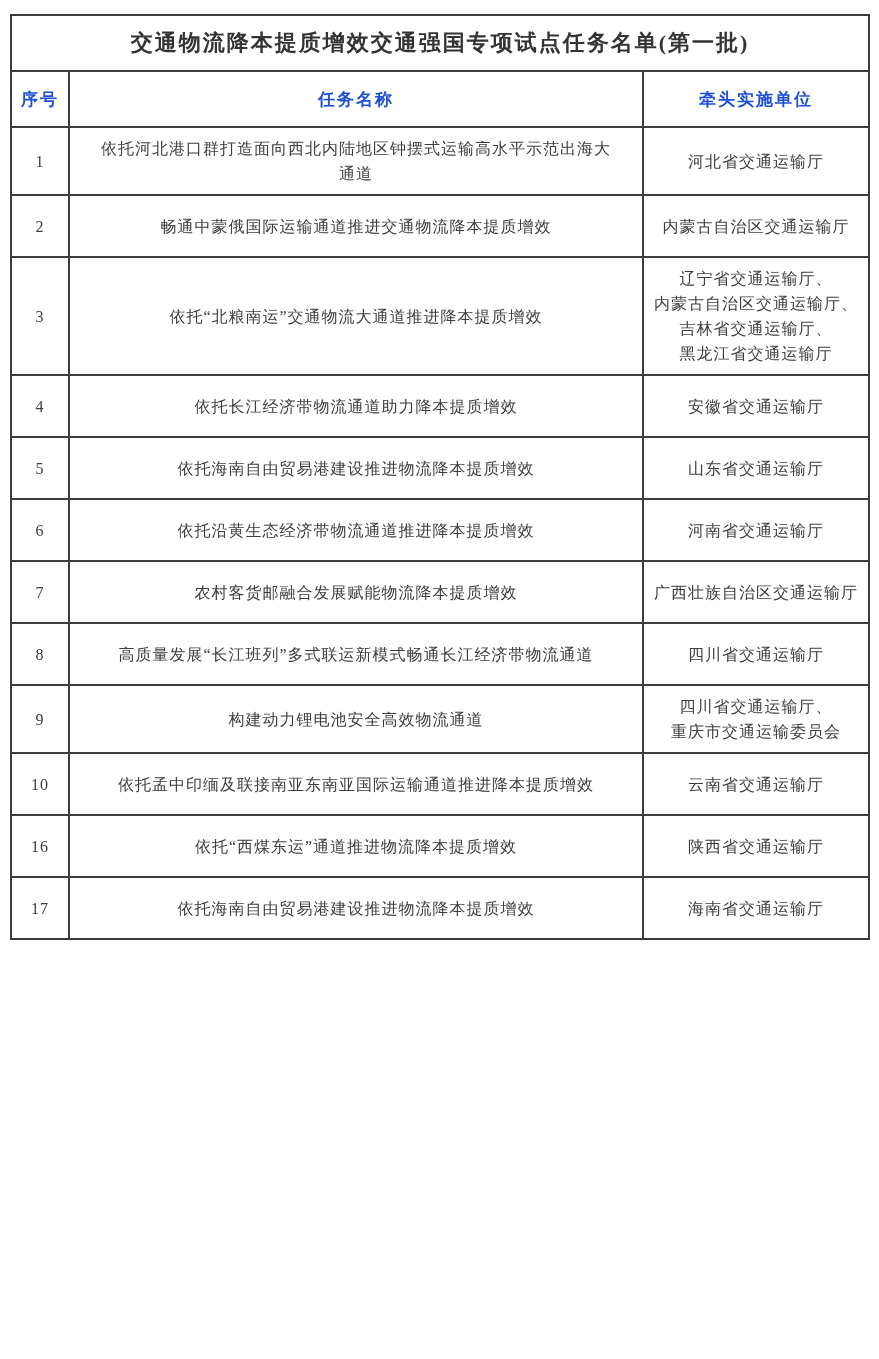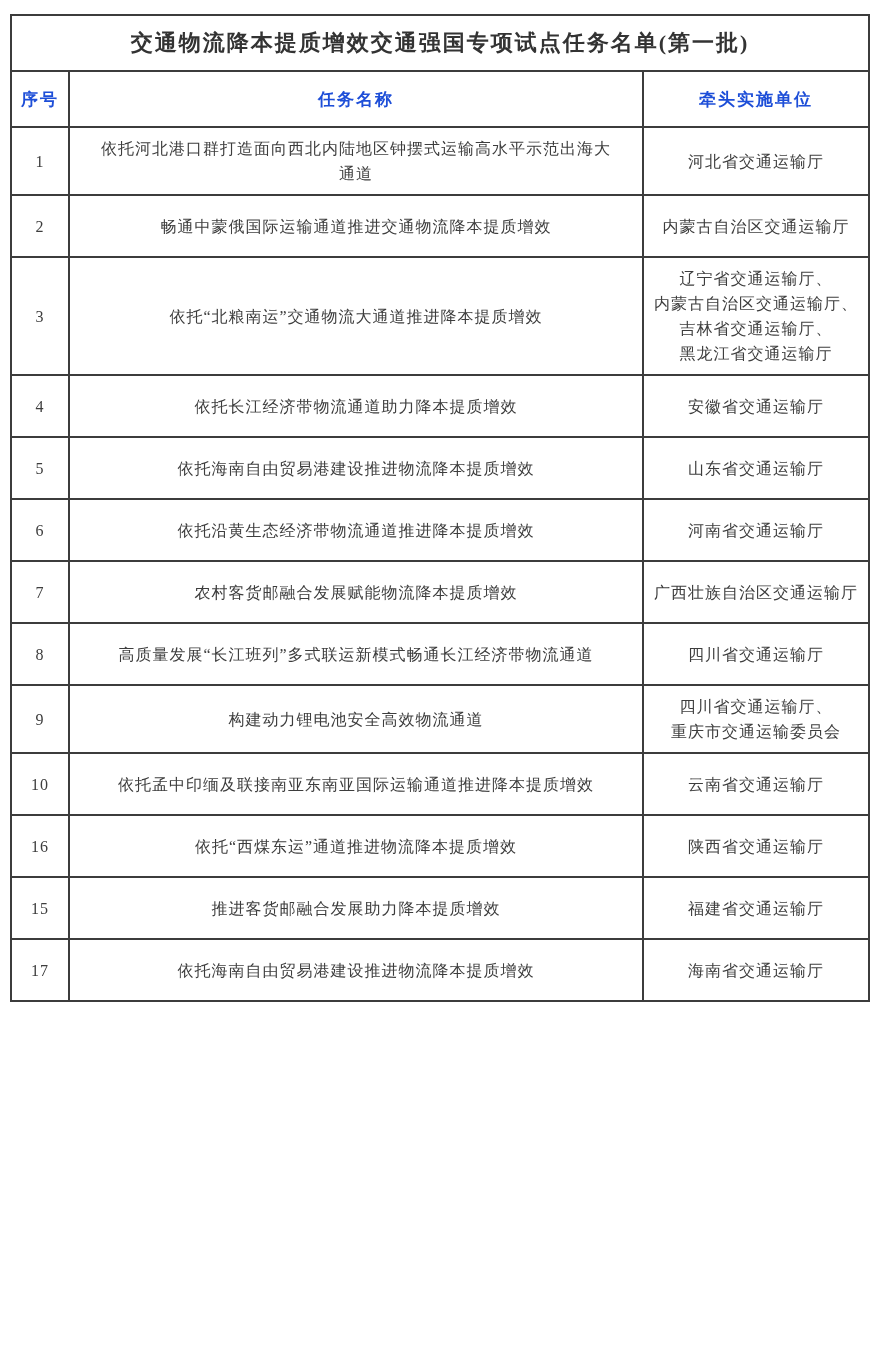--- a/index.html
+++ b/index.html
@@ -140,24 +140,19 @@
     <td class="col-no">10</td>
     <td class="col-task">依托孟中印缅及联接南亚东南亚国际运输通道推进降本提质增效</td>
     <td class="col-unit">云南省交通运输厅</td>
   </tr>
         <tr class="data-row">
     <td class="col-no">16</td>
     <td class="col-task">依托“西煤东运”通道推进物流降本提质增效</td>
     <td class="col-unit">陕西省交通运输厅</td>
   </tr>
         <tr class="data-row">
-    <td class="col-no">15</td>
-    <td class="col-task">推进客货邮融合发展助力降本提质增效</td>
-    <td class="col-unit">福建省交通运输厅</td>
-  </tr>
-        <tr class="data-row">
     <td class="col-no">17</td>
     <td class="col-task">依托海南自由贸易港建设推进物流降本提质增效</td>
     <td class="col-unit">海南省交通运输厅</td>
   </tr>
       </tbody>
   </table>
 </div>
 
 </body></html>

